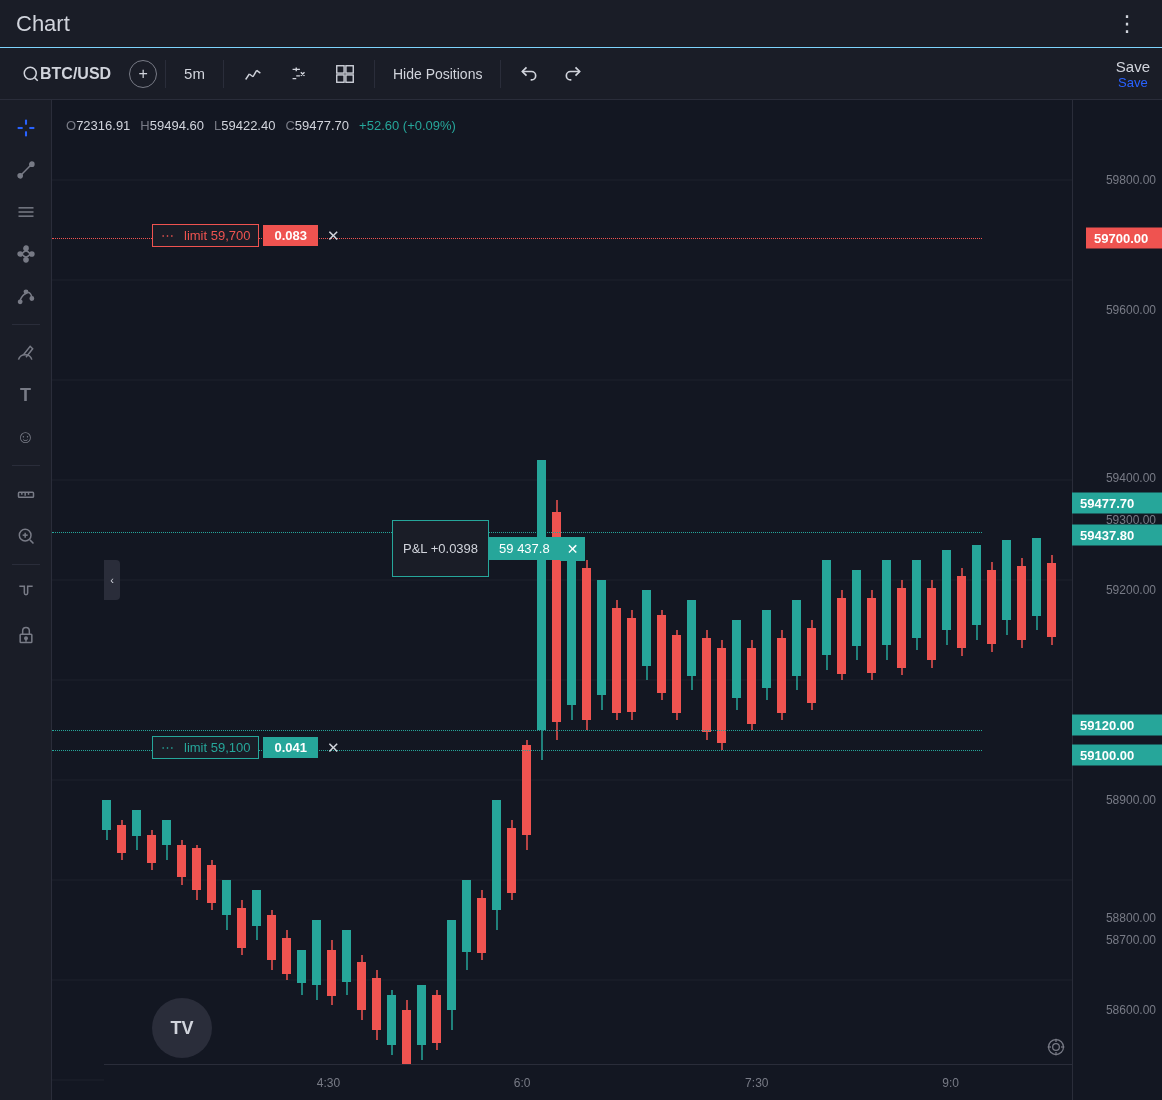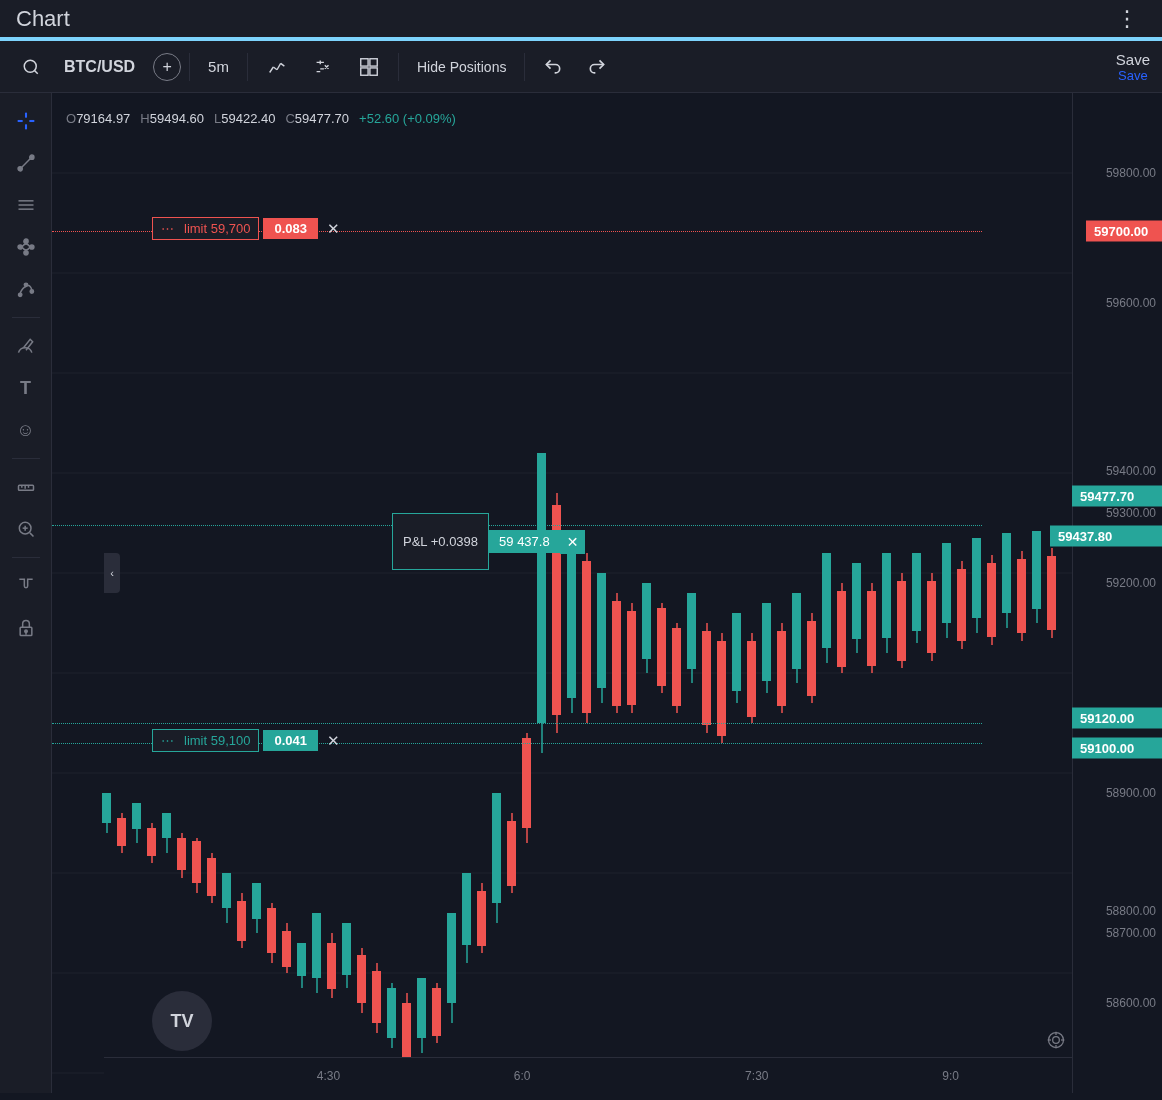--- a/index.html
+++ b/index.html
@@ -8,27 +8,27 @@
       height: 1100px;
       background: #131722;
       color: #d1d4dc;
       font-family: -apple-system, BlinkMacSystemFont, 'Segoe UI', sans-serif;
       overflow: hidden;
       position: relative;
     }
 
     
     #top-bar {
-      height: 41px;
+      height: 48px;
       background: #1a1d27;
       display: flex;
       align-items: center;
       justify-content: space-between;
       padding: 0 16px;
-      border-bottom: 4px solid #7dd3fc;
+      border-bottom: 1px solid #7dd3fc;
     }
     #top-bar-left { display: flex; align-items: center; gap: 10px; }
     #chart-title { font-size: 22px; font-weight: 500; color: #d1d4dc; }
     #top-bar-right { display: flex; align-items: center; }
     #more-menu-btn {
       background: none; border: none; cursor: pointer;
       color: #d1d4dc; font-size: 22px; padding: 4px 8px;
     }
 
     
@@ -46,21 +46,21 @@
       color: #d1d4dc; padding: 6px 10px;
       display: flex; align-items: center; gap: 6px;
       font-size: 14px; border-radius: 4px;
       white-space: nowrap;
     }
     .tb-divider {
       width: 1px; height: 28px; background: #2a2d3a;
       margin: 0 4px;
     }
     #symbol-btn {
-      display: flex; align-items: center; gap: 24px;
+      display: flex; align-items: center; gap: 0;
       font-size: 16px; font-weight: 600; color: #d1d4dc;
     }
     .search-icon-svg { width: 18px; height: 18px; }
     #save-btn-area {
       margin-left: auto;
       display: flex; flex-direction: column; align-items: center;
     }
     #save-label-top { font-size: 15px; color: #d1d4dc; font-weight: 500; }
     #save-label-bottom { font-size: 13px; color: #2962ff; }
 
@@ -462,21 +462,21 @@
       </svg>
     </button>
   </div>
 
   <div style="flex:1;position:relative;display:flex;">
 
     <div id="chart-area">
 
       <div id="chart-info">
         <div id="chart-ohlc">
-          <span>O<span class="val">79164.97</span></span>
+          <span>O<span class="val">72316.91</span></span>
           <span>H<span class="val">59494.60</span></span>
           <span>L<span class="val">59422.40</span></span>
           <span>C<span class="val">59477.70</span></span>
           <span class="positive">+52.60 (+0.09%)</span>
         </div>
       </div>
 
       <div class="h-line red" style="top: 138px;"></div>
       <div class="h-line green" style="top: 432px;"></div>
       <div class="h-line green" style="top: 650px;"></div>
@@ -745,18 +745,18 @@
       <span class="price-axis-label" style="top: 420px;">59300.00</span>
       <span class="price-axis-label" style="top: 490px;">59200.00</span>
       <span class="price-axis-label" style="top: 630px;">59000.00</span>
       <span class="price-axis-label" style="top: 700px;">58900.00</span>
       <span class="price-axis-label" style="top: 770px; margin-top: 48px;">58800.00</span>
       <span class="price-axis-label" style="top: 840px;">58700.00</span>
       <span class="price-axis-label" style="top: 910px;">58600.00</span>
 
       <div class="price-tag red" style="top: 138px; right: 0; width: 76px;">59700.00</div>
       <div class="price-tag green" style="top: 403px; right: 0; width: 90px;">59477.70</div>
-      <div class="price-tag green" style="top: 435px; right: 0; width: 112px; margin-top: 8px;">59437.80</div>
+      <div class="price-tag green" style="top: 435px; right: 0; width: 90px;">59437.80</div>
       <div class="price-tag green" style="top: 625px; right: 0; width: 90px;">59120.00</div>
       <div class="price-tag green" style="top: 655px; right: 0; width: 90px;">59100.00</div>
     </div>
   </div>
 </div>
 
 </body></html>

